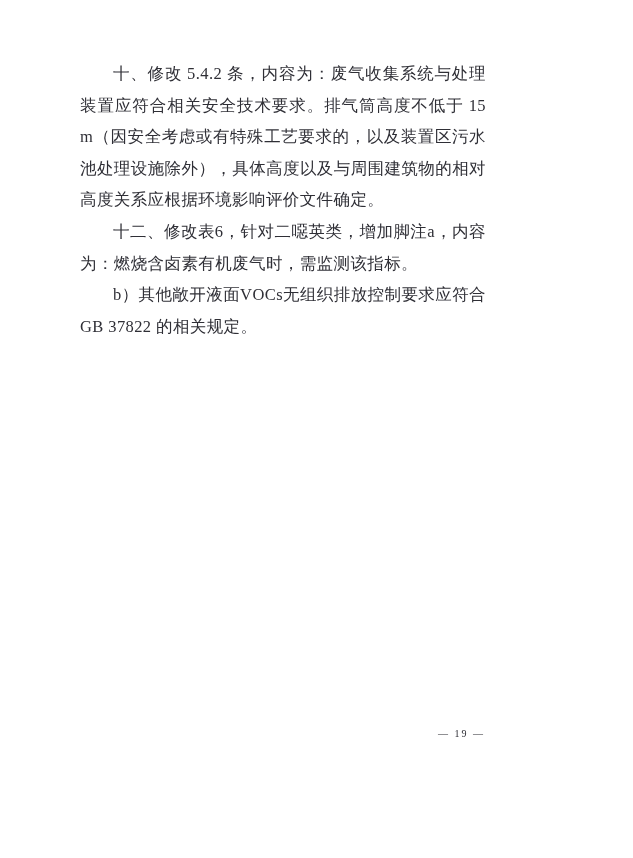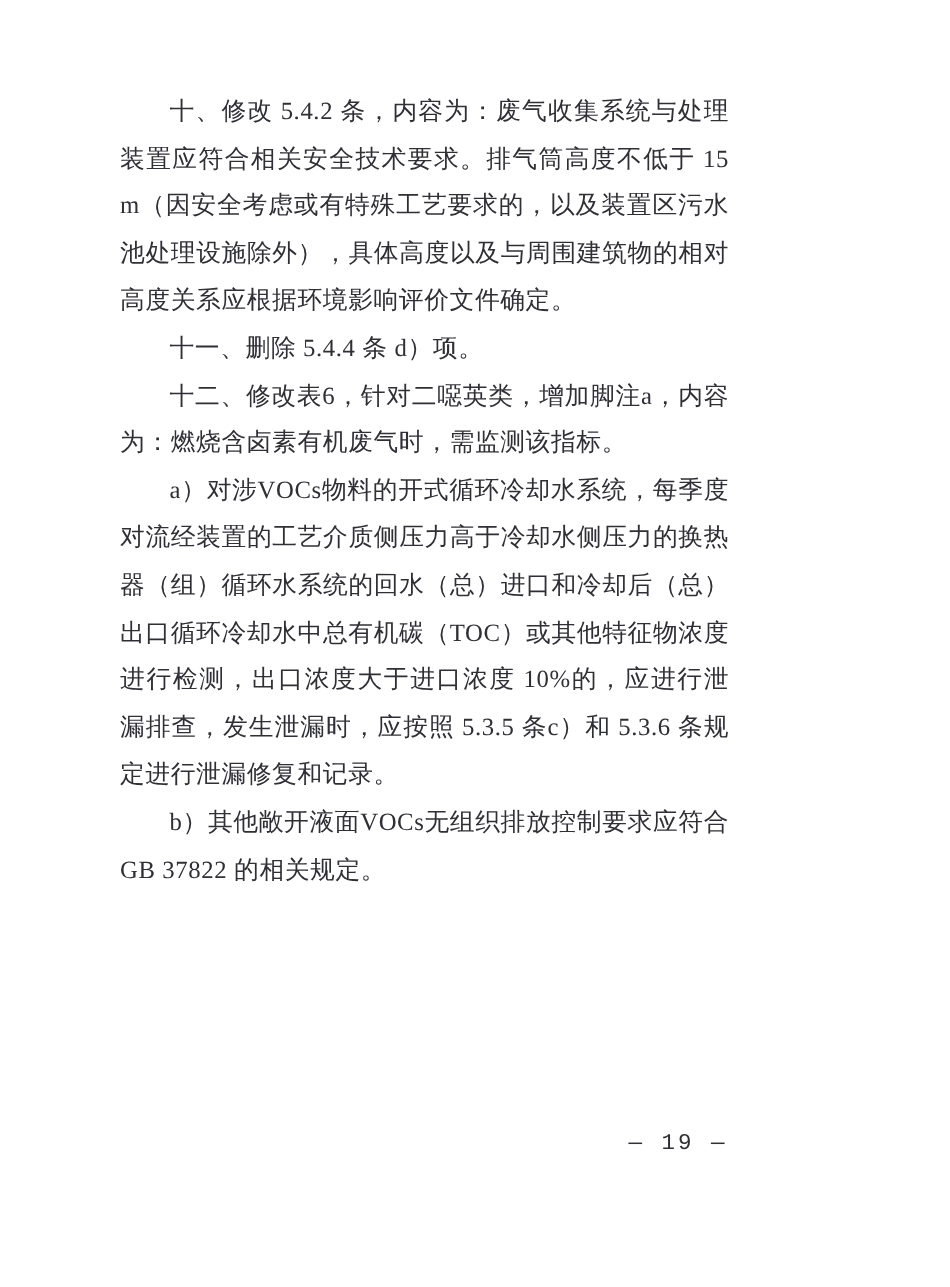--- a/index.html
+++ b/index.html
@@ -28,33 +28,30 @@
     line-height: 31.6px;
     text-align: justify;
     text-justify: inter-ideograph;
     text-indent: 2em;
     letter-spacing: 0.4px;
     word-break: break-all;
   }
   .page-number {
     position: absolute;
     right: 76px;
-    top: 754px;
-    font-size: 15px;
+    top: 728px;
+    font-size: 10px;
     letter-spacing: 2px;
     white-space: nowrap;
     color: var(--ink, #2f2f36);
-    font-family: Liberation Mono, monospace;
   }
 </style>
 </head>
 <body>
 
 <div class="page">
   <div class="content">
     <p class="para">十、修改 5.4.2 条，内容为：废气收集系统与处理装置应符合相关安全技术要求。排气筒高度不低于 15 m（因安全考虑或有特殊工艺要求的，以及装置区污水池处理设施除外），具体高度以及与周围建筑物的相对高度关系应根据环境影响评价文件确定。</p>
-    <p class="para">十一、删除 5.4.4 条 d）项。</p>
     <p class="para">十二、修改表6，针对二噁英类，增加脚注a，内容为：燃烧含卤素有机废气时，需监测该指标。</p>
-    <p class="para">a）对涉VOCs物料的开式循环冷却水系统，每季度对流经装置的工艺介质侧压力高于冷却水侧压力的换热器（组）循环水系统的回水（总）进口和冷却后（总）出口循环冷却水中总有机碳（TOC）或其他特征物浓度进行检测，出口浓度大于进口浓度 10%的，应进行泄漏排查，发生泄漏时，应按照 5.3.5 条c）和 5.3.6 条规定进行泄漏修复和记录。</p>
     <p class="para">b）其他敞开液面VOCs无组织排放控制要求应符合GB 37822 的相关规定。</p>
   </div>
   <div class="page-number">— 19 —</div>
 </div>
 
 </body></html>

